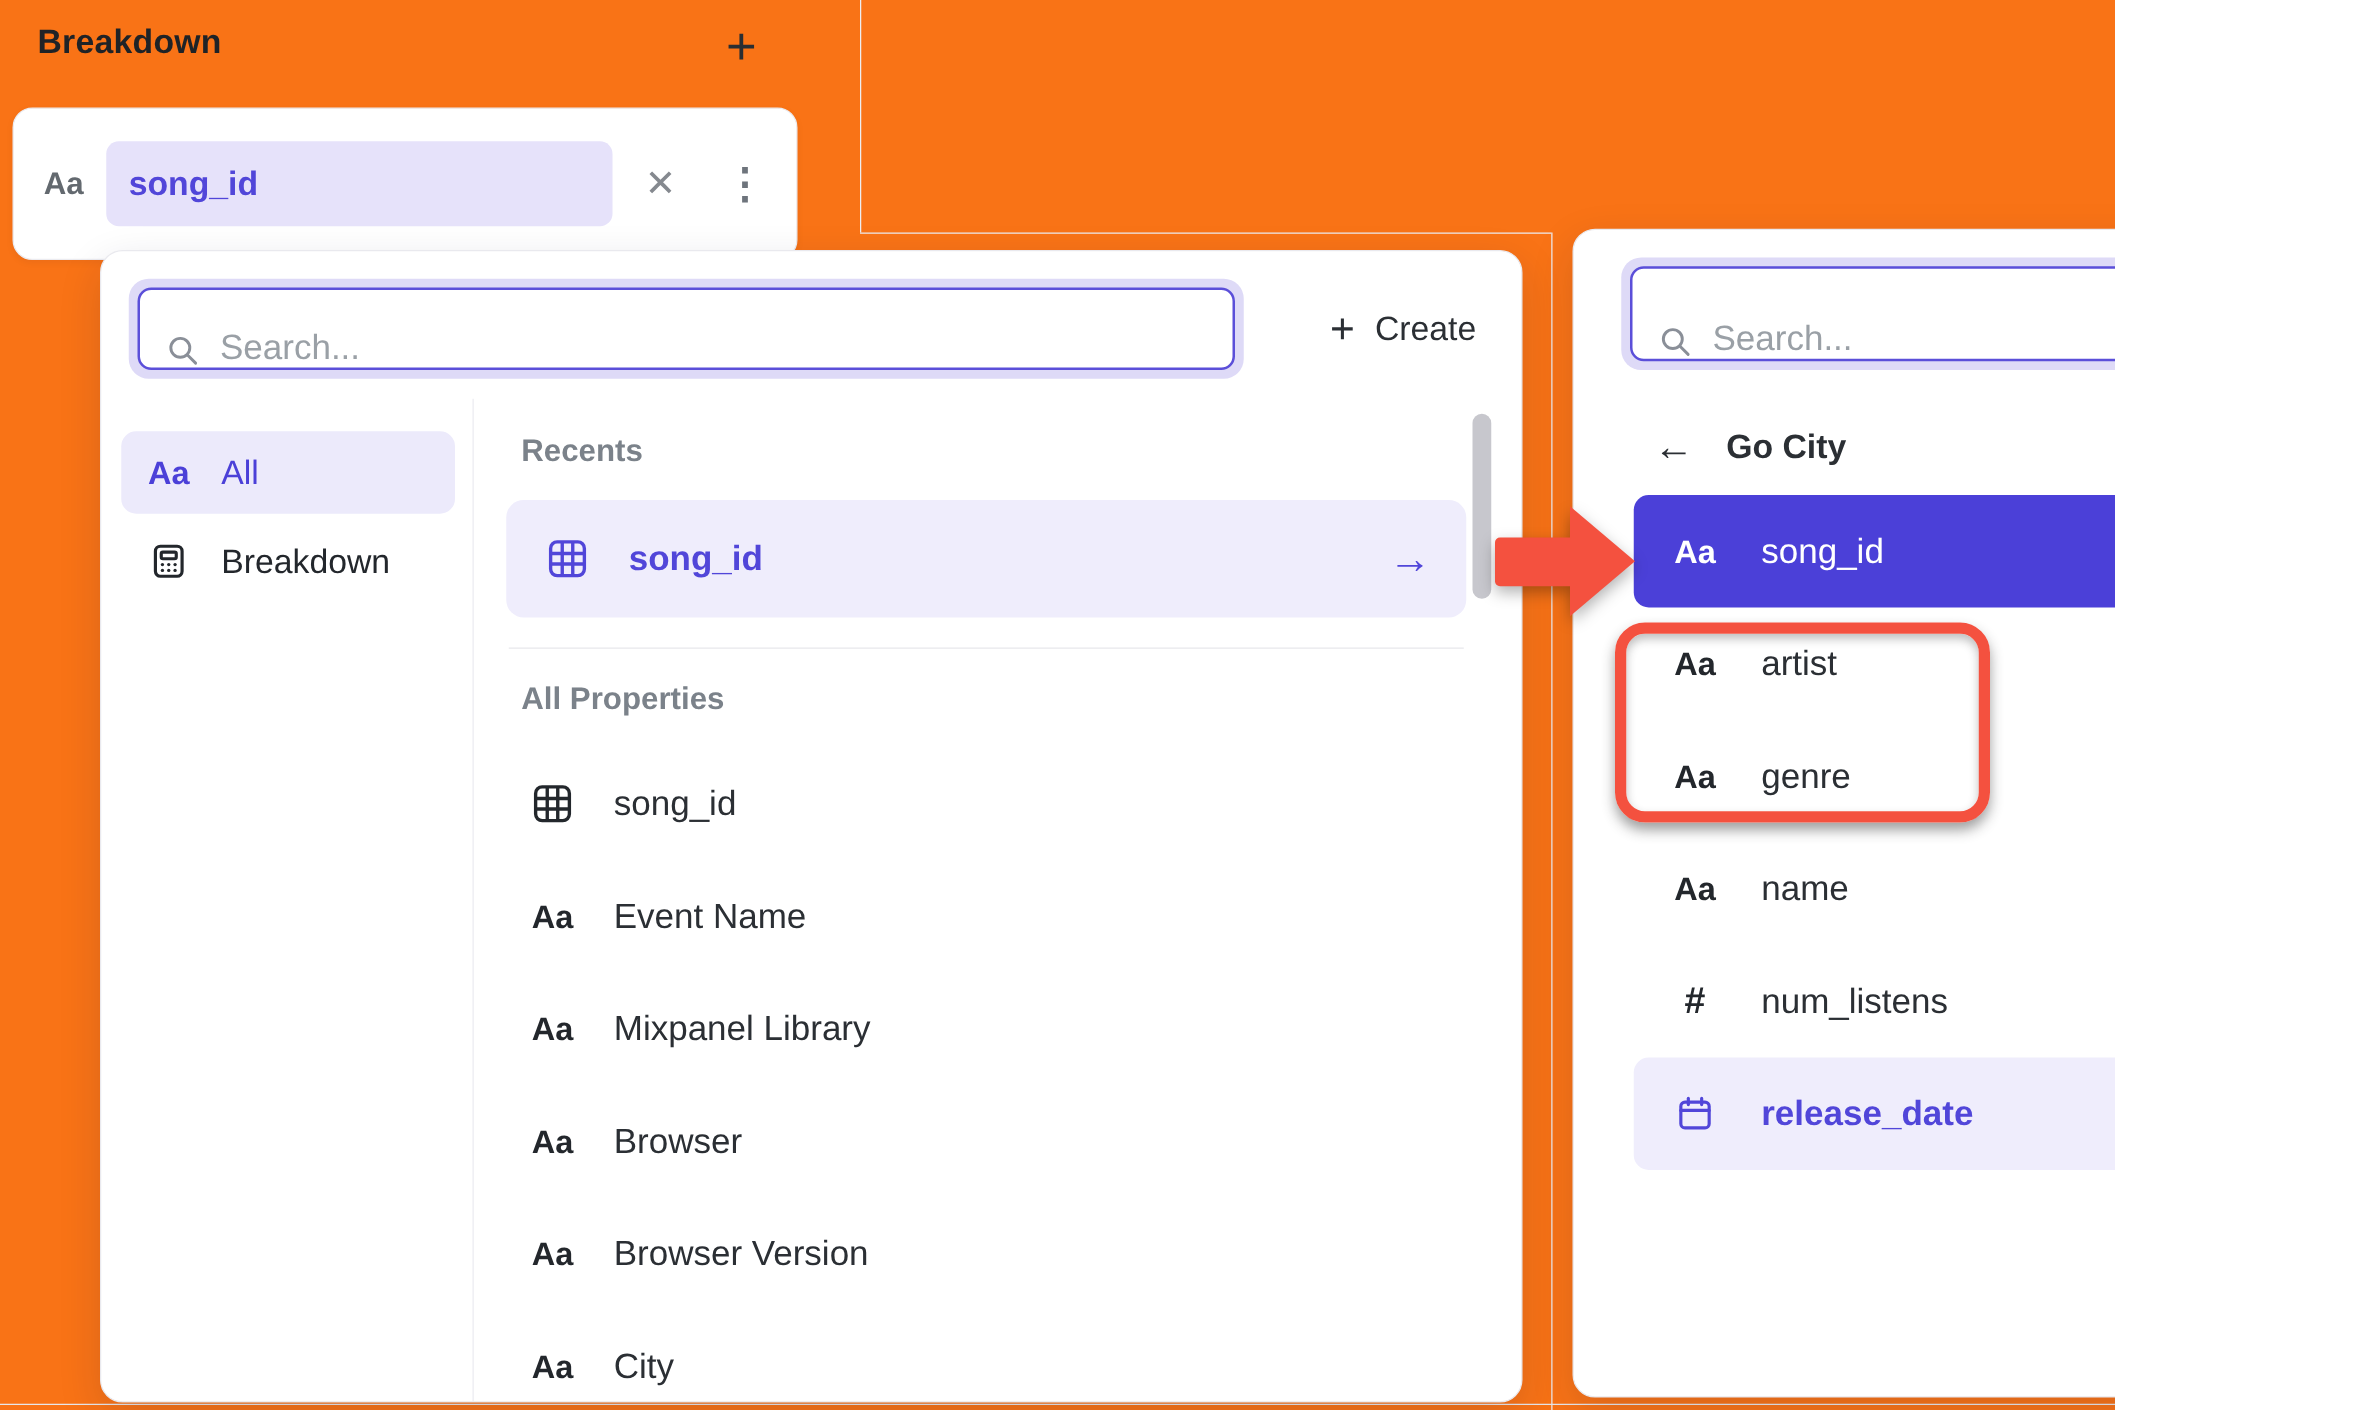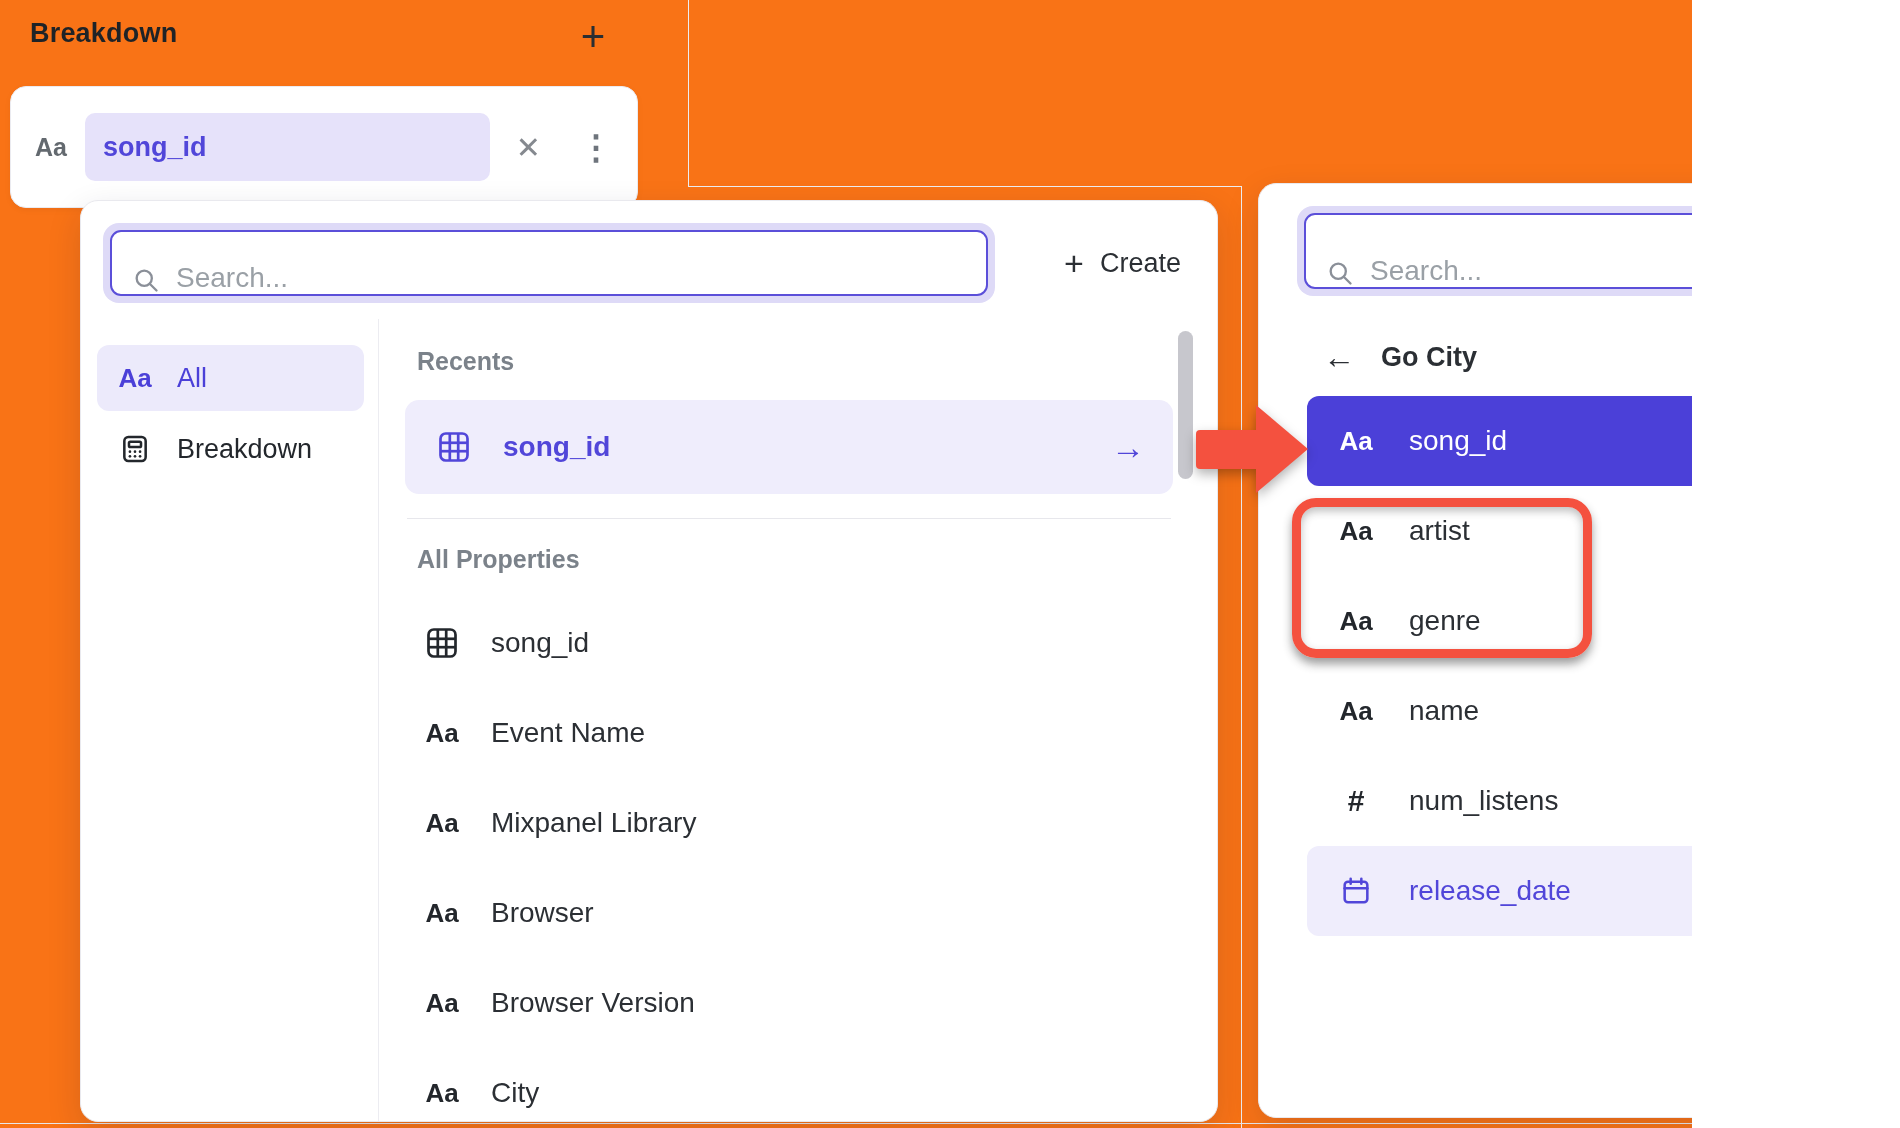--- a/index.html
+++ b/index.html
@@ -62,21 +62,21 @@
   .right-panel { left:1258px; top:183px; width:630px; height:935px; z-index:10; padding:22px 26px; }
   .right-panel .search-halo { margin:0 12px; }
   .right-panel .search-box { height:76px; }
   .goback-row { margin-top:34px; display:flex; align-items:center; gap:26px; padding:0 38px; height:54px; font-size:27px; font-weight:600; color:#2b2f34; cursor:pointer; }
   .goback-row .back-arrow { font-size:32px; font-weight:400; color:#2b2f34; }
   .rp-items { margin-top:12px; padding:0 12px 0 22px; }
   .rp-row { height:90px; display:flex; align-items:center; gap:30px; padding:0 26px; border-radius:12px; font-size:28px; font-weight:500; color:#2b2f34; cursor:pointer; }
   .rp-ico { width:46px; display:flex; justify-content:center; align-items:center; color:#23272c; }
   .rp-row.selected { background:#4b40d8; color:#fff; }
   .rp-row.selected .rp-ico { color:#fff; }
-  .rp-row.hover { background:#efedfc; color:#5146d9; }
+  .rp-row.hover { background:#efedfc; color:#5146d9;font-weight:bold; }
   .rp-row.hover .rp-ico { color:#5146d9; }
   .hash-glyph { font-weight:700; font-size:30px; line-height:1; }
 
   
   .anno-arrow { position:absolute; left:1196px; top:405px; width:112px; height:88px; z-index:60; filter:drop-shadow(0 5px 6px rgba(0,0,0,.3)); pointer-events:none; }
   .anno-arrow .tail { position:absolute; left:0; top:25px; width:66px; height:39px; background:#f4513f; border-radius:4px; }
   .anno-arrow .head { position:absolute; left:60px; top:0; width:0; height:0; border-top:44px solid transparent; border-bottom:44px solid transparent; border-left:52px solid #f4513f; }
   .anno-box { position:absolute; left:1292px; top:498px; width:300px; height:160px; border:9px solid #f4513f; border-radius:24px; z-index:55; box-shadow:0 6px 10px rgba(40,40,40,.45), inset 0 4px 8px rgba(40,40,40,.30); pointer-events:none; }
 </style>
 </head>

